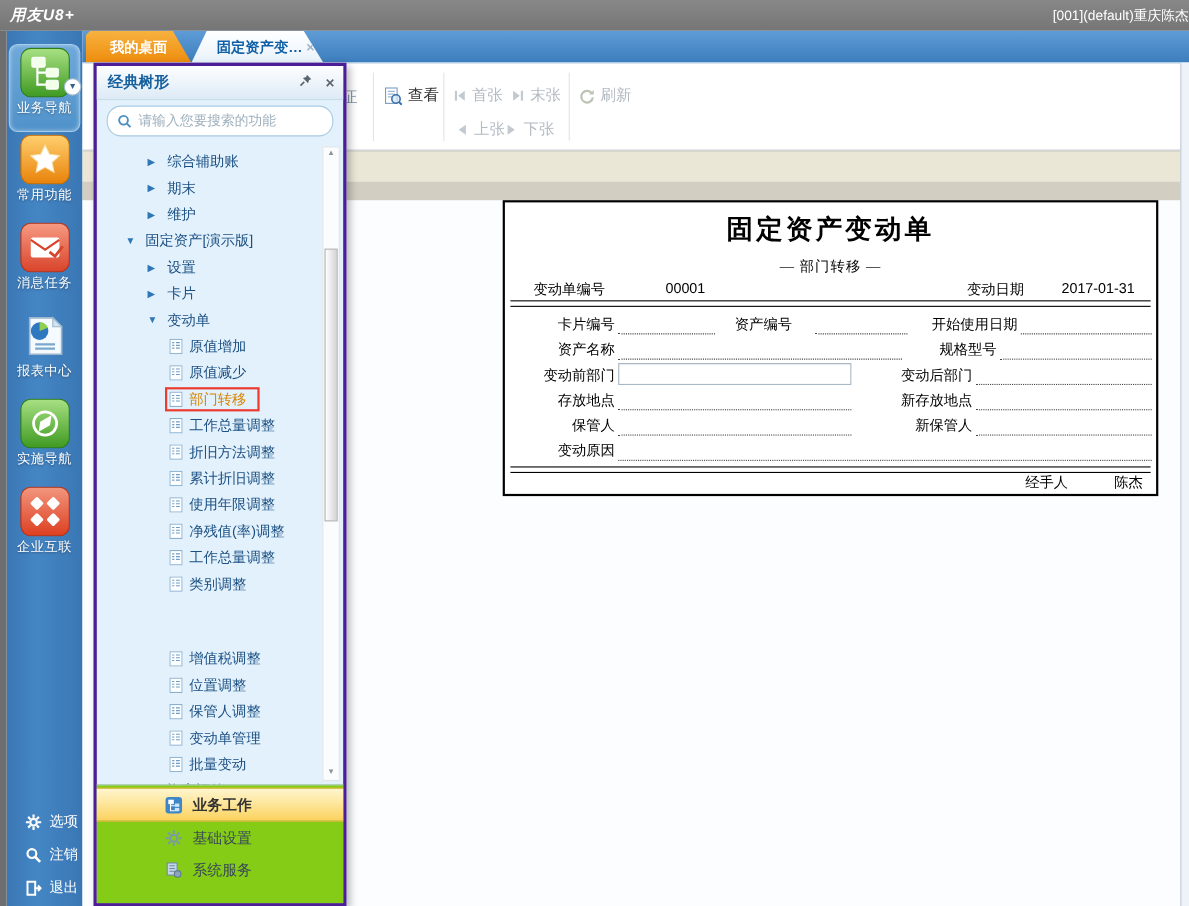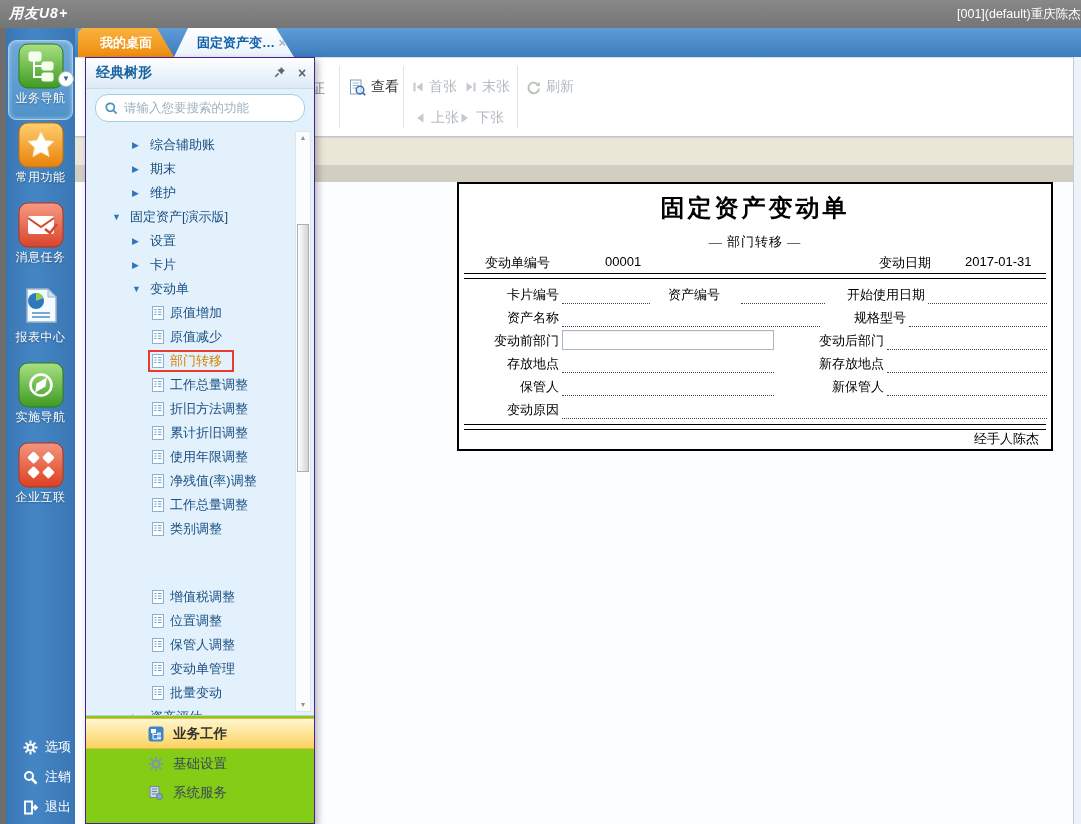--- a/index.html
+++ b/index.html
@@ -45,24 +45,24 @@
   .f-sub{margin-top:9px;text-align:center;font-size:13px;letter-spacing:1px;}
   .f-docrow{position:absolute;left:0;right:0;top:70px;height:18px;font-size:13px;}
   .f-docrow span{position:absolute;white-space:nowrap;}
   .dline{position:absolute;left:5px;right:5px;height:2px;border-top:1px solid #000;border-bottom:1px solid #000;padding-top:2px;background:transparent;}
   .dl1{top:89px;} .dl2{top:240px;}
   .f-rows{position:absolute;left:4px;right:4px;top:97px;}
   .f-row{display:flex;align-items:flex-end;height:23px;font-size:13px;}
   .f-label{display:inline-block;text-align:right;padding-right:3px;white-space:nowrap;}
   .f-line{display:inline-block;height:17px;border-bottom:1px dotted #444;}
   .f-input{display:inline-block;height:18px;border:1px solid #a9b8c6;background:#fff;box-shadow:inset 0 1px 1px rgba(0,0,0,.06);}
-  .f-handler{position:absolute;right:12px;top:246px;display:flex;font-size:13px;}
+  .f-handler{position:absolute;right:12px;top:246px;display:flex;gap:42px;font-size:13px;}
   
   .panel{position:absolute;left:85px;top:57px;width:230px;bottom:0;z-index:40;display:flex;flex-direction:column;
-         background:#e2f1fc;border:1px solid #4c1d95;box-shadow:3px 3px 7px rgba(0,0,0,.28);box-sizing:border-box;}
+         background:#e2f1fc;border:3px solid #4c1d95;box-shadow:3px 3px 7px rgba(0,0,0,.28);box-sizing:border-box;}
   .p-head{height:30px;background:linear-gradient(#fdfeff,#ddeaf6);border-bottom:1px solid #c8dcea;display:flex;align-items:center;}
   .p-title{flex:1;padding-left:10px;font-size:14px;font-weight:bold;color:#18619f;}
   .p-pin{width:20px;text-align:center;cursor:pointer;}
   .p-close{width:24px;text-align:center;color:#5c6670;font-weight:bold;font-size:14px;cursor:pointer;}
   .p-search{padding:5px 9px 6px;}
   .s-pill{height:26px;border:1px solid #a8cbe2;border-radius:13px;background:#fff;display:flex;align-items:center;padding:0 9px;gap:6px;}
   .s-ph{color:#9fb0bd;font-size:12.5px;}
   .p-tree{flex:1;position:relative;overflow:hidden;padding-top:5px;}
   .node{height:24px;display:flex;align-items:center;font-size:13px;color:#1b4f82;white-space:nowrap;cursor:pointer;}
   .chev{width:18px;flex:none;font-size:9px;color:#2e77b6;}

